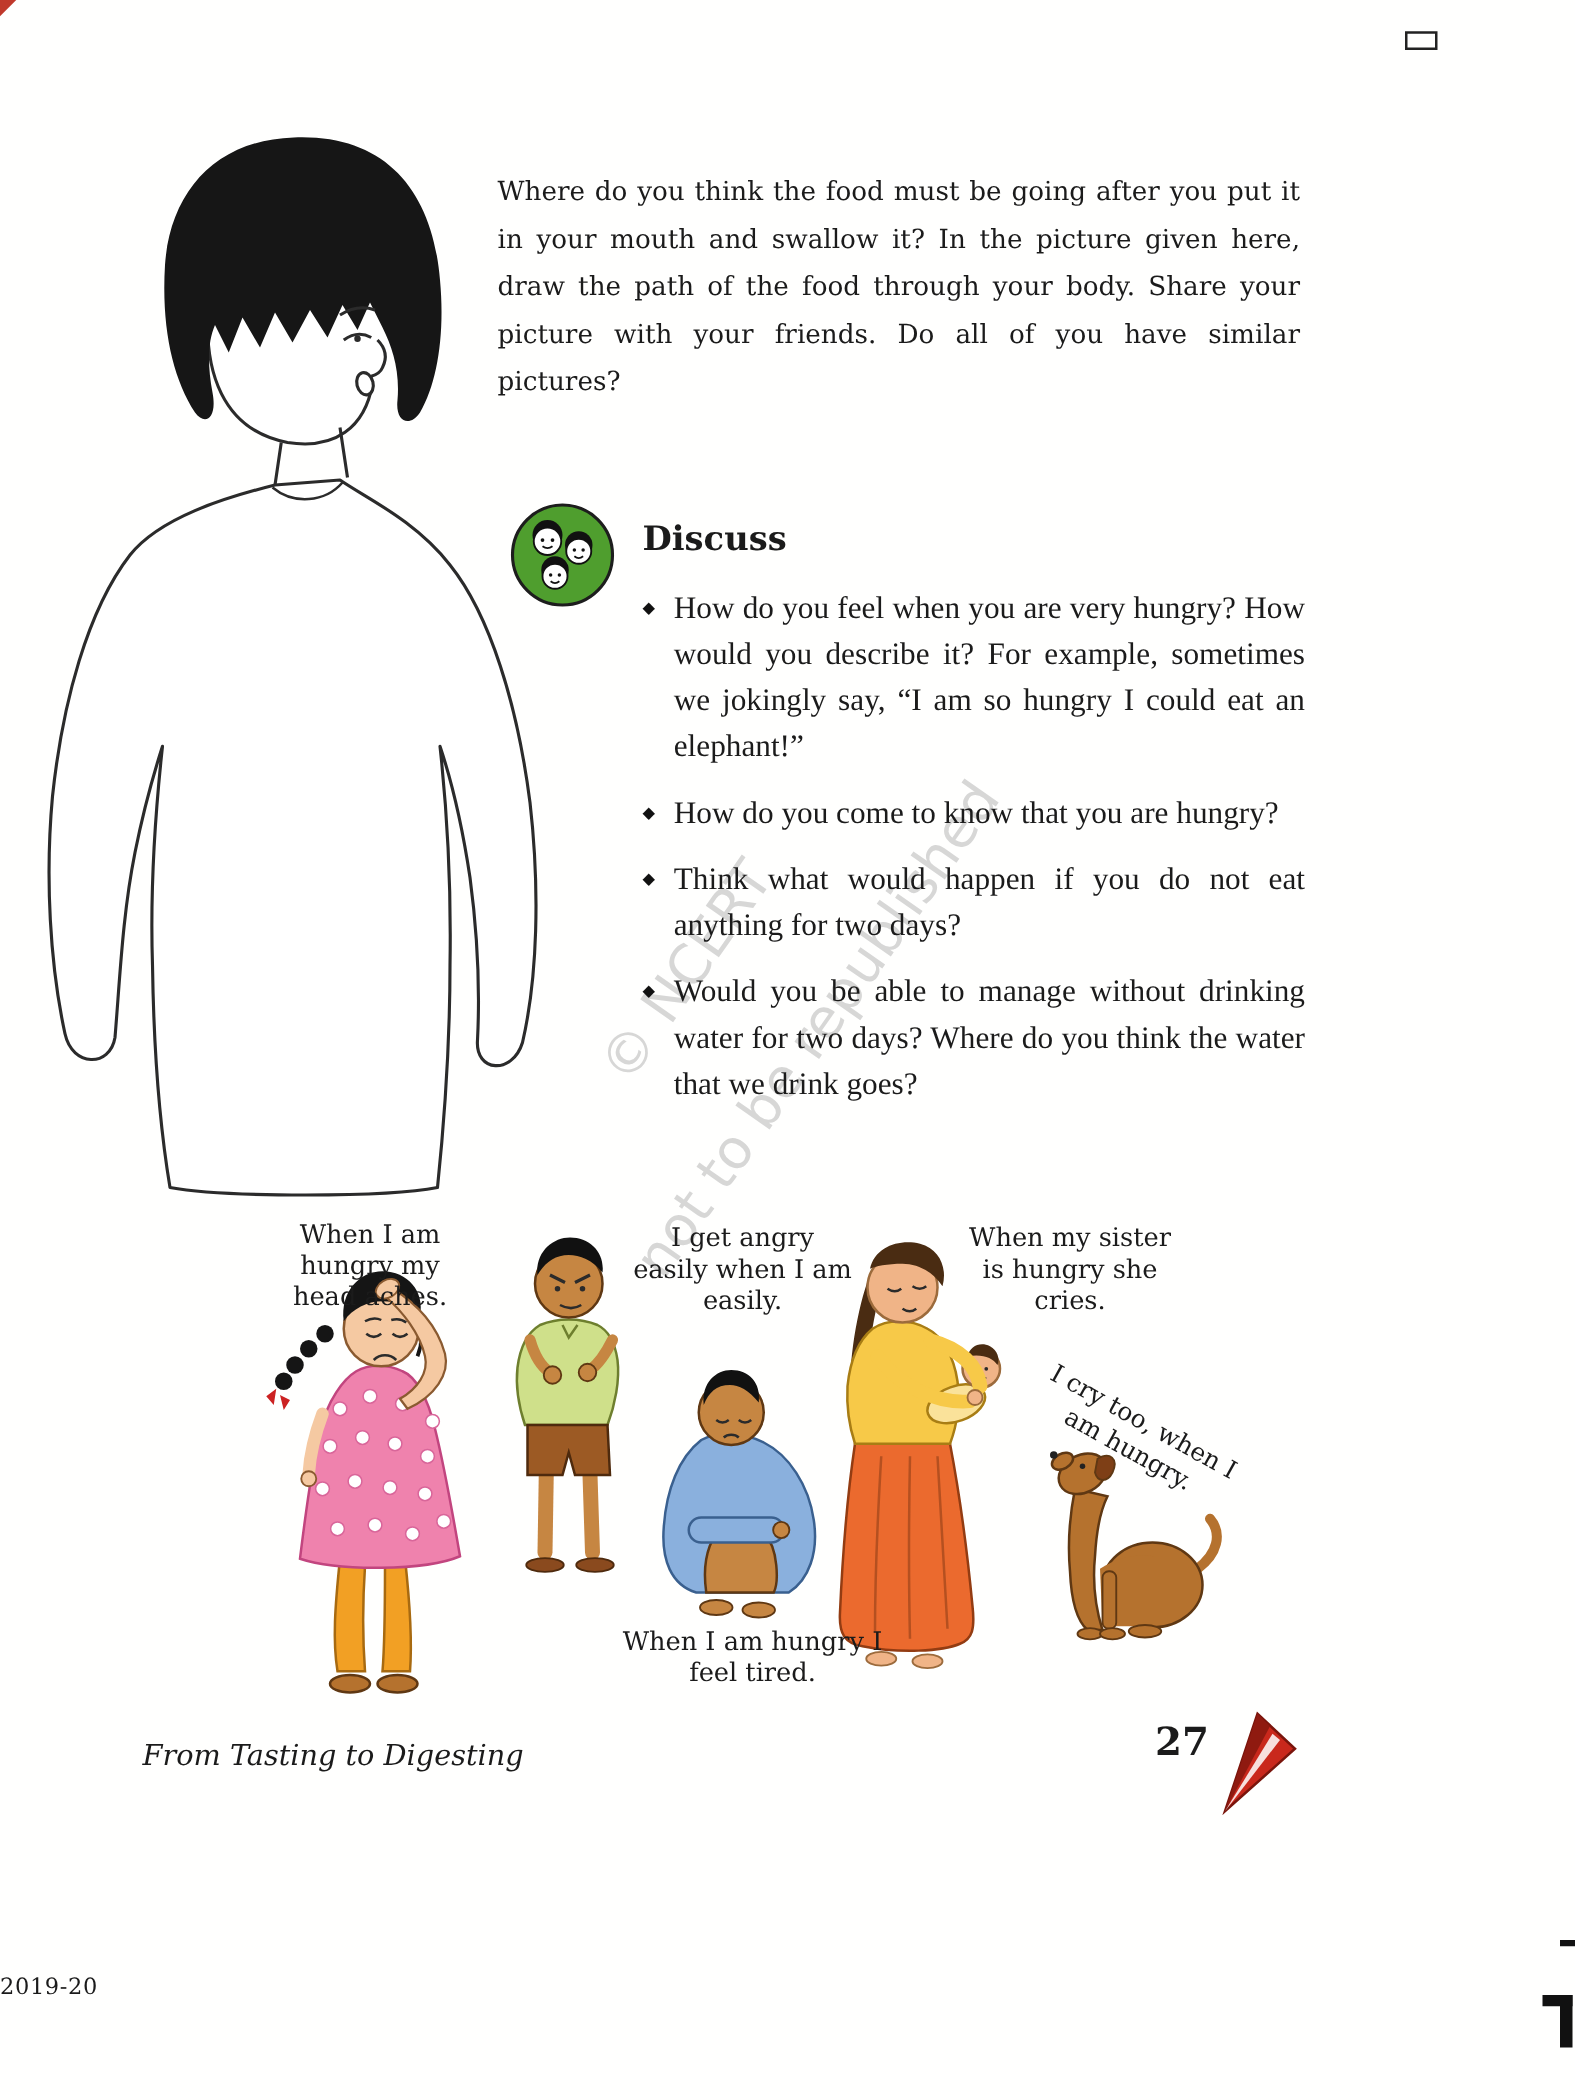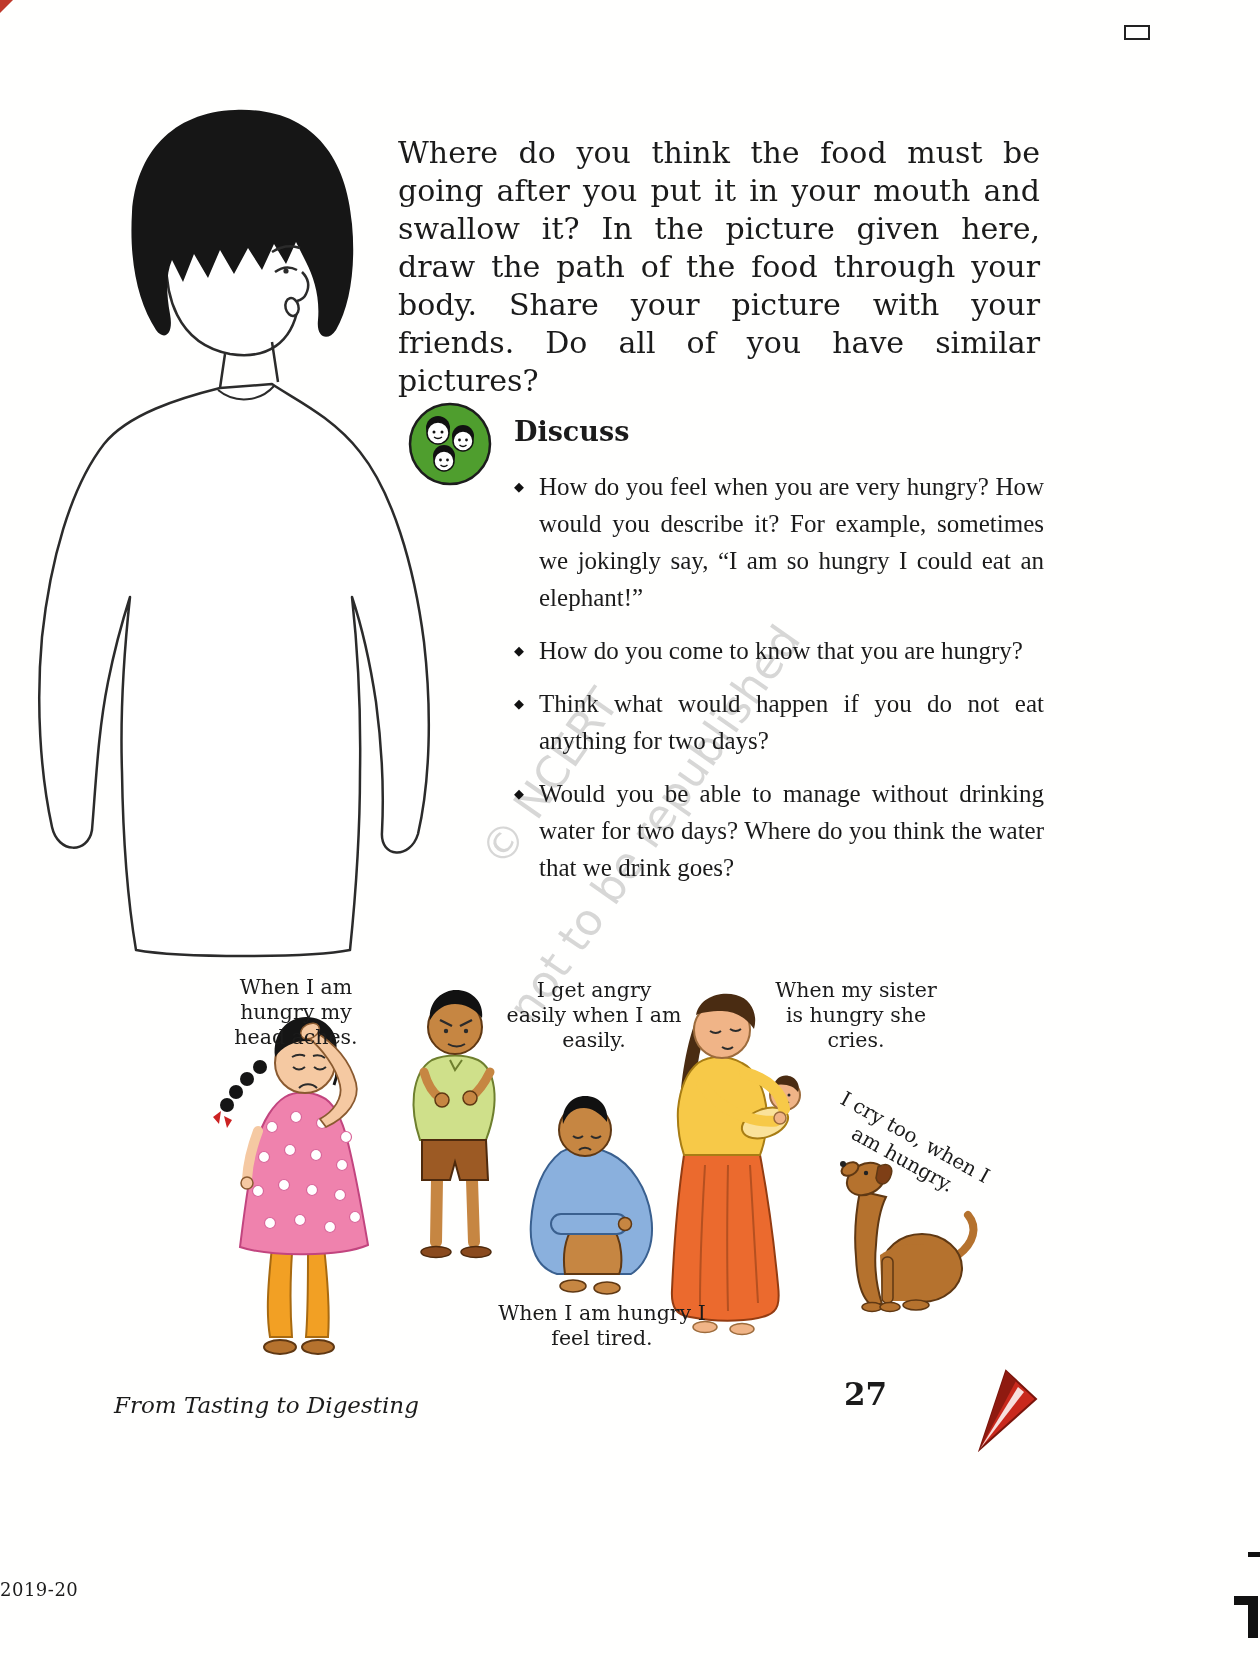--- a/index.html
+++ b/index.html
@@ -14,21 +14,21 @@
   .wm {
     position:absolute; color:#bdbdbd; opacity:.6; white-space:nowrap;
     font-family:"DejaVu Sans","Liberation Sans",sans-serif; z-index:1;
   }
   .wm1 { left:470px; top:846px; font-size:44px; transform:rotate(-55deg); transform-origin:0 0; }
   .wm2 { left:498px; top:1002px; font-size:44px; transform:rotate(-55deg); transform-origin:0 0; }
 
   
   .col { position:absolute; left:398px; top:134px; width:642px; z-index:2; }
   .heading { font-size:27px; font-weight:bold; letter-spacing:.3px; margin-bottom:16px; }
-  .para { font-size:30px; line-height:38px; text-align:justify; }
+  .para { font-size:21px; line-height:38px; text-align:justify; }
 
   .discuss-icon { position:absolute; left:406px; top:400px; z-index:2; }
   .discuss-head { position:absolute; left:514px; top:416px; font-size:27px; font-weight:bold; z-index:2;text-align:right; }
 
   .bullets { position:absolute; left:514px; top:468px; width:530px; list-style:none; z-index:2; }
   .bullet { display:flex; gap:15px; margin-bottom:16px; }
   .bmark { font-size:13px; padding-top:11px; color:#111; flex:0 0 auto; }
   .btext { font-size:25px; line-height:37px; text-align:justify; flex:1;font-family:Liberation Serif, serif; }
 
   
@@ -44,21 +44,21 @@
   
   .caption { position:absolute; font-size:20.5px; line-height:25px; text-align:center; z-index:3; }
   .cap-girl   { left:212px; top:938px;  width:168px;margin-top:37px; }
   .cap-angry  { left:506px; top:978px;  width:176px; }
   .cap-sister { left:766px; top:978px;  width:180px; }
   .cap-tired  { left:494px; top:1301px; width:216px; }
   .cap-dog    { left:844px; top:1084px; width:176px; transform:rotate(29deg); transform-origin:0 0; font-size:20px; }
 
   
   .footer-left { position:absolute; left:114px; top:1392px; font-style:italic; font-size:23px; z-index:2; }
-  .page-num { position:absolute; left:844px; top:1376px; font-size:31px; font-weight:bold; z-index:2;text-align:center; }
+  .page-num { position:absolute; left:924px; top:1376px; font-size:31px; font-weight:bold; z-index:2;text-align:center; }
   .year { position:absolute; left:0; top:1546px; width:100%; font-size:18px; letter-spacing:.5px; z-index:2;margin-top:33px; }
 
   
   .mark-tl { position:absolute; left:0; top:0; width:0; height:0;
              border-top:13px solid #c0392b; border-right:13px solid transparent; z-index:4; }
   .mark-tr { position:absolute; left:1124px; top:25px; width:26px; height:15px;
              border:2px solid #222; z-index:4; }
   .mark-redge { position:absolute; right:0; top:1552px; width:12px; height:5px; background:#111; z-index:4; }
   .mark-br { position:absolute; left:1234px; top:1596px; width:24px; height:42px;
              border-top:9px solid #111; border-right:10px solid #111; z-index:4; }

